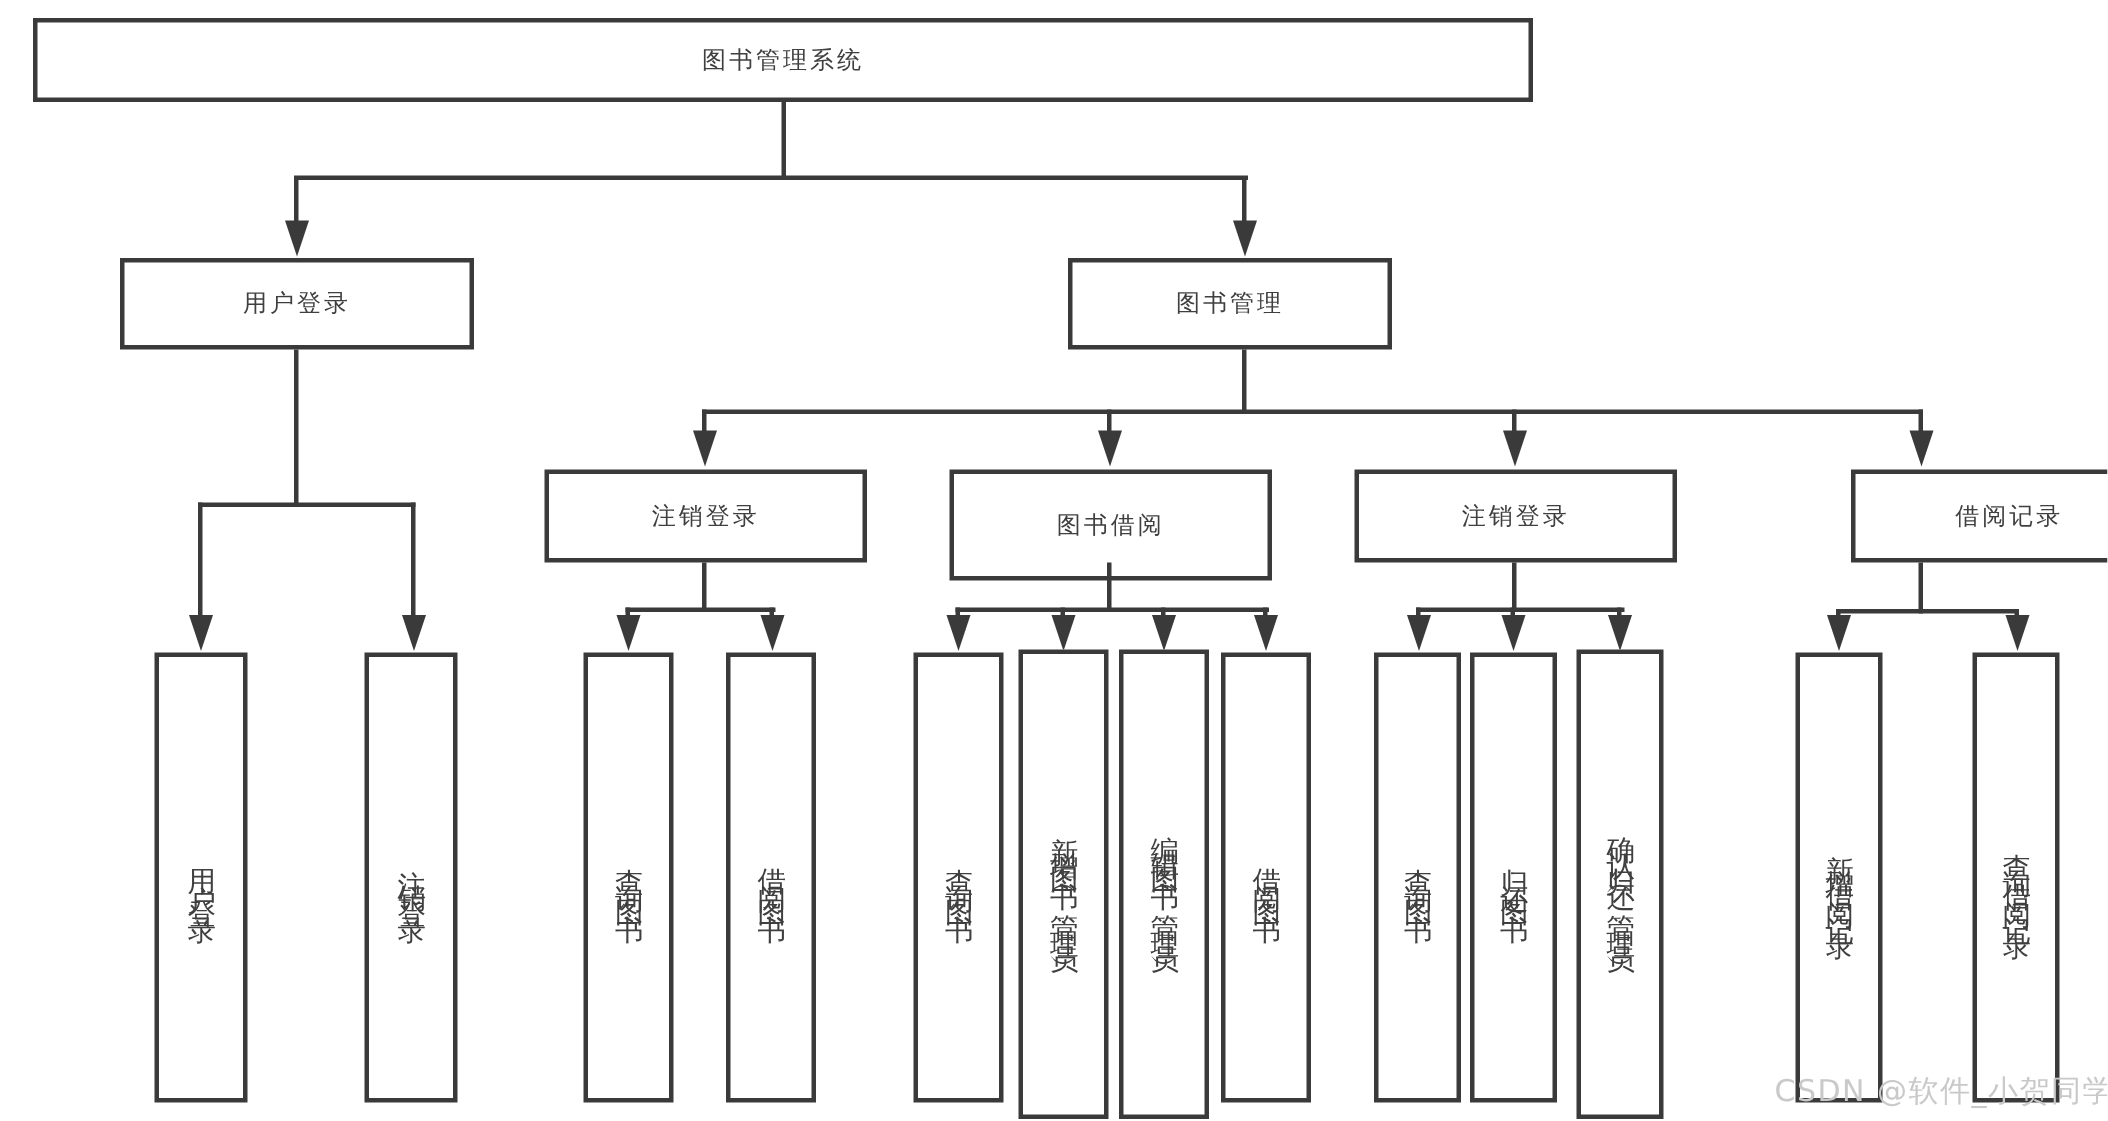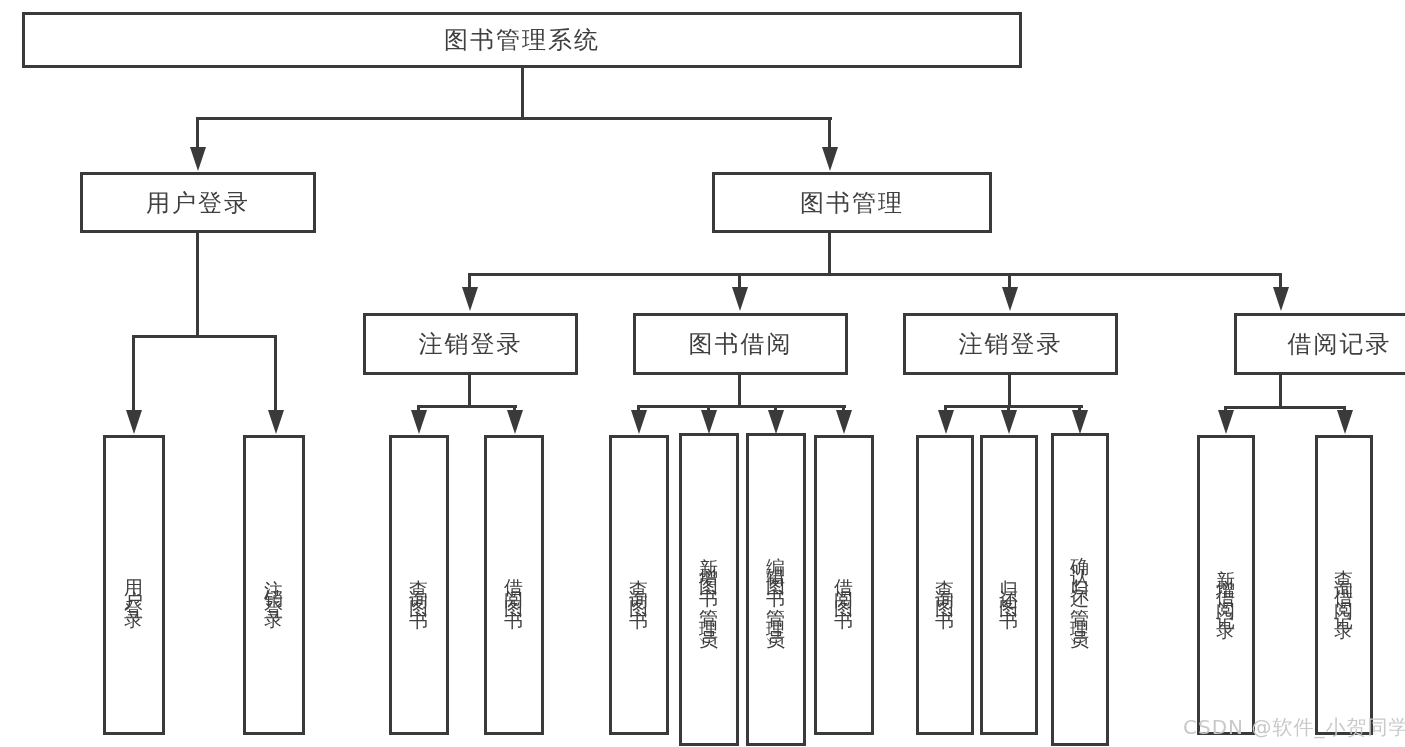--- a/index.html
+++ b/index.html
@@ -2,21 +2,21 @@
 <html style="--line: #3a3a3a; --text: #3f3f3f; --bg: #ffffff; --wm: #c9c9c9;"><head>
 <meta charset="utf-8">
 <style>
   html,body{margin:0;padding:0;background:#fff;}
   body{font-family:"DejaVu Sans","Liberation Sans",sans-serif;}
   #stage{position:relative;width:1405px;height:747px;background:var(--bg,#fff);overflow:hidden;}
   .box{
     position:absolute;box-sizing:border-box;background:#fff;
     border:3px solid var(--line,#3a3a3a);
     display:flex;align-items:center;justify-content:center;
-    color:var(--text,#3f3f3f);font-size:24px;letter-spacing:2px;
+    color:var(--text,#3f3f3f);font-size:16px;letter-spacing:2px;
   }
   .leaf{
     writing-mode:vertical-rl;text-orientation:mixed;
     font-size:19px;letter-spacing:0.55em;line-height:1;
     display:flex;align-items:center;justify-content:center;
   }
   .ln{position:absolute;background:var(--line,#3a3a3a);}
   .v{width:3px;}
   .h{height:3px;}
   .ah{position:absolute;width:0;height:0;
@@ -35,42 +35,42 @@
   <div class="box" style="left:22px;top:12px;width:1000px;height:56px;">图书管理系统</div>
 
   <div class="ln v" style="left:521px;top:68px;height:50px;"></div>
   <div class="ln h" style="left:196px;top:117px;width:636px;"></div>
   <div class="ln v" style="left:196px;top:118px;height:30px;"></div>
   <div class="ah" style="left:190px;top:147px;"></div>
   <div class="ln v" style="left:828px;top:118px;height:30px;"></div>
   <div class="ah" style="left:822px;top:147px;"></div>
 
   <div class="box" style="left:80px;top:172px;width:236px;height:61px;">用户登录</div>
-  <div class="box" style="left:712px;top:172px;width:280px;height:61px;">图书管理</div>
+  <div class="box" style="left:712px;top:172px;width:216px;height:61px;">图书管理</div>
 
   <div class="ln v" style="left:196px;top:233px;height:105px;"></div>
   <div class="ln h" style="left:132px;top:335px;width:145px;"></div>
   <div class="ln v" style="left:132px;top:335px;height:76px;"></div>
   <div class="ah" style="left:126px;top:410px;"></div>
   <div class="ln v" style="left:274px;top:335px;height:76px;"></div>
   <div class="ah" style="left:268px;top:410px;"></div>
 
   <div class="ln v" style="left:828px;top:233px;height:43px;"></div>
   <div class="ln h" style="left:468px;top:273px;width:814px;"></div>
   <div class="ln v" style="left:468px;top:273px;height:15px;"></div>
   <div class="ah" style="left:462px;top:287px;"></div>
   <div class="ln v" style="left:738px;top:273px;height:15px;"></div>
   <div class="ah" style="left:732px;top:287px;"></div>
   <div class="ln v" style="left:1008px;top:273px;height:15px;"></div>
   <div class="ah" style="left:1002px;top:287px;"></div>
   <div class="ln v" style="left:1279px;top:273px;height:15px;"></div>
   <div class="ah" style="left:1273px;top:287px;"></div>
 
   <div class="box" style="left:363px;top:313px;width:215px;height:62px;">注销登录</div>
-  <div class="box" style="left:633px;top:313px;width:215px;height:62px;">图书借阅</div>
+  <div class="box" style="left:633px;top:313px;width:215px;height:74px;">图书借阅</div>
   <div class="box" style="left:903px;top:313px;width:215px;height:62px;">注销登录</div>
   <div class="box" style="left:1234px;top:313px;width:211px;height:62px;">借阅记录</div>
 
   <div class="ln v" style="left:468px;top:375px;height:33px;"></div>
   <div class="ln h" style="left:417px;top:405px;width:100px;"></div>
   <div class="ln v" style="left:417px;top:405px;height:6px;"></div>
   <div class="ah" style="left:411px;top:410px;"></div>
   <div class="ln v" style="left:513px;top:405px;height:6px;"></div>
   <div class="ah" style="left:507px;top:410px;"></div>
 

